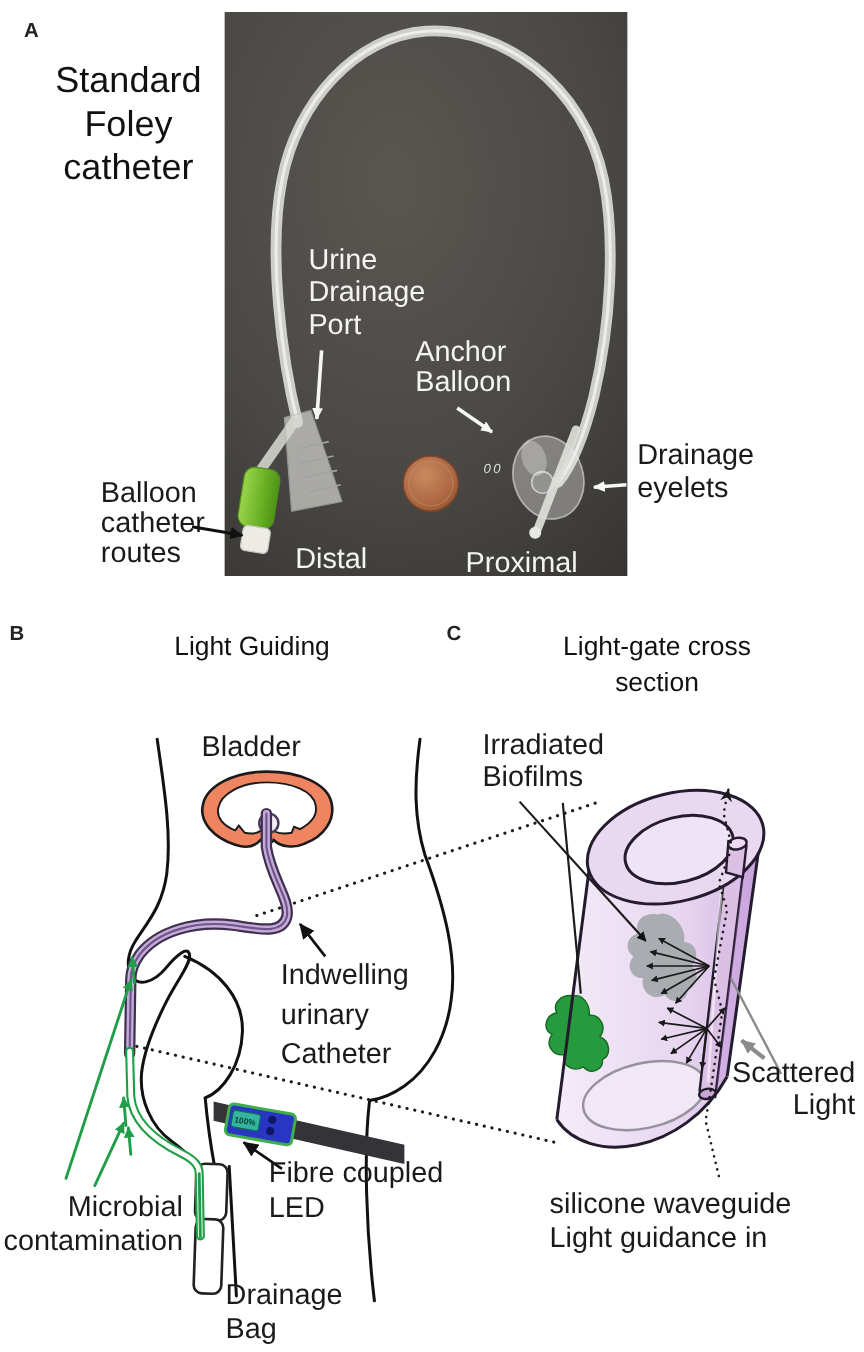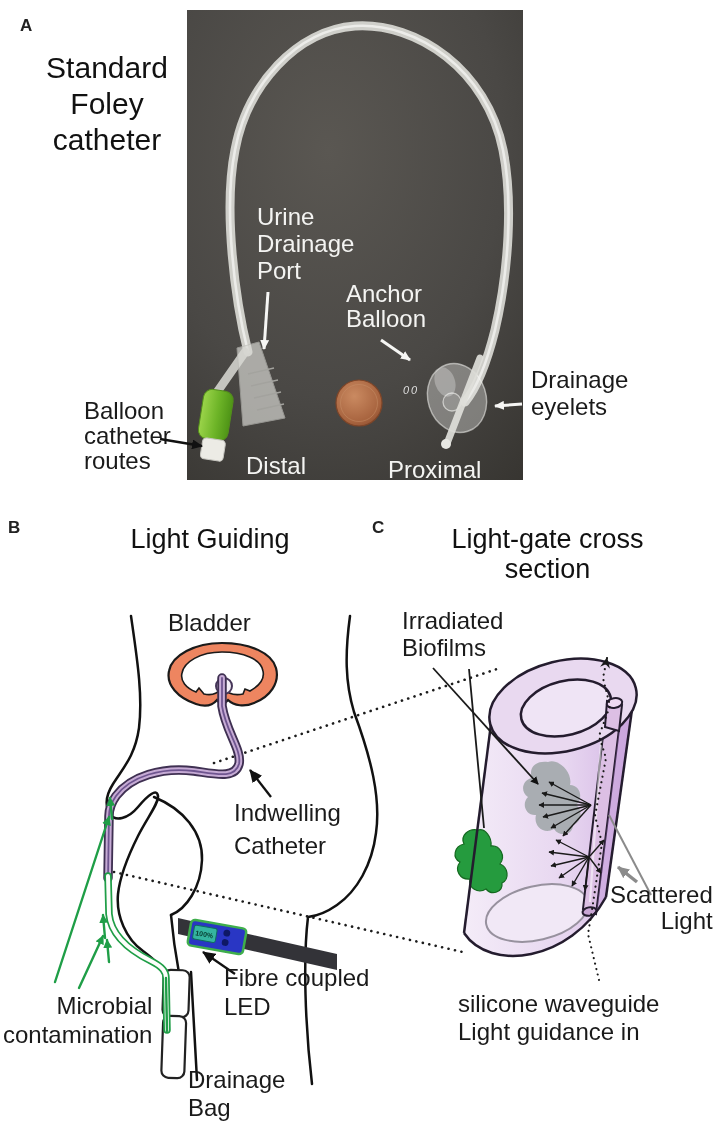--- a/index.html
+++ b/index.html
@@ -2,21 +2,21 @@
 <html><head>
 <meta charset="utf-8">
 <style>
   html,body{margin:0;padding:0;background:#fff;}
   #canvas{position:relative;width:720px;height:1127px;background:#ffffff;overflow:hidden;
           font-family:"Liberation Sans",sans-serif;color:#1a1a1a;}
   .abs{position:absolute;}
   .tag{font-size:17px;font-weight:bold;color:#222;}
   .title{font-weight:normal;text-align:center;color:#111;}
   .title-a{font-size:30px;line-height:36px;}
-  .title-bc{font-size:27px;line-height:30px;}
+  .title-bc{font-size:22px;line-height:30px;}
   .lbl{font-size:24px;line-height:27px;color:#1a1a1a;}
   .white{color:#f4f4f2;}
   .ctr{text-align:left;}
   svg{display:block;}
   .ln{white-space:nowrap;}
 </style>
 </head>
 <body>
 
 <div id="canvas">
@@ -267,20 +267,21 @@
     <line x1="637" y1="372" x2="618" y2="357" stroke="#8b8b8b" stroke-width="3.5" marker-end="url(#mGr)"></line>
   </svg>
 
   <div class="abs tag" style="left:8px;top:518px;">B</div>
   <div class="abs title title-bc" style="left:95px;top:524px;width:230px;">
     <div class="ln">Light Guiding</div>
   </div>
   <div class="abs lbl ctr" style="left:168px;top:609px;width:108px;">Bladder</div>
   <div class="abs lbl" style="left:234px;top:796px;line-height:33px;">
     <div class="ln">Indwelling</div>
+    <div class="ln">urinary</div>
     <div class="ln">Catheter</div>
   </div>
   <div class="abs lbl" style="left:224px;top:963px;line-height:29px;">
     <div class="ln">Fibre coupled</div>
     <div class="ln">LED</div>
   </div>
   <div class="abs lbl" style="left:3px;top:991px;line-height:29px;text-align:right;">
     <div class="ln">Microbial</div>
     <div class="ln">contamination</div>
   </div>

